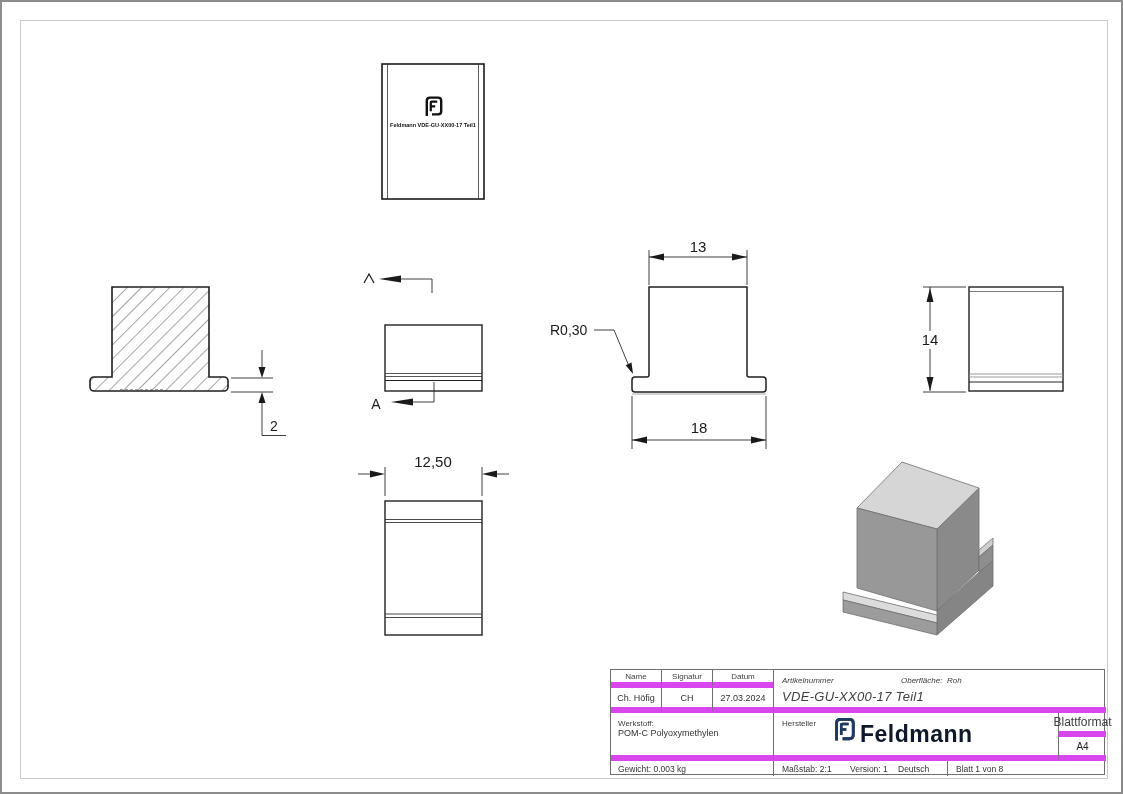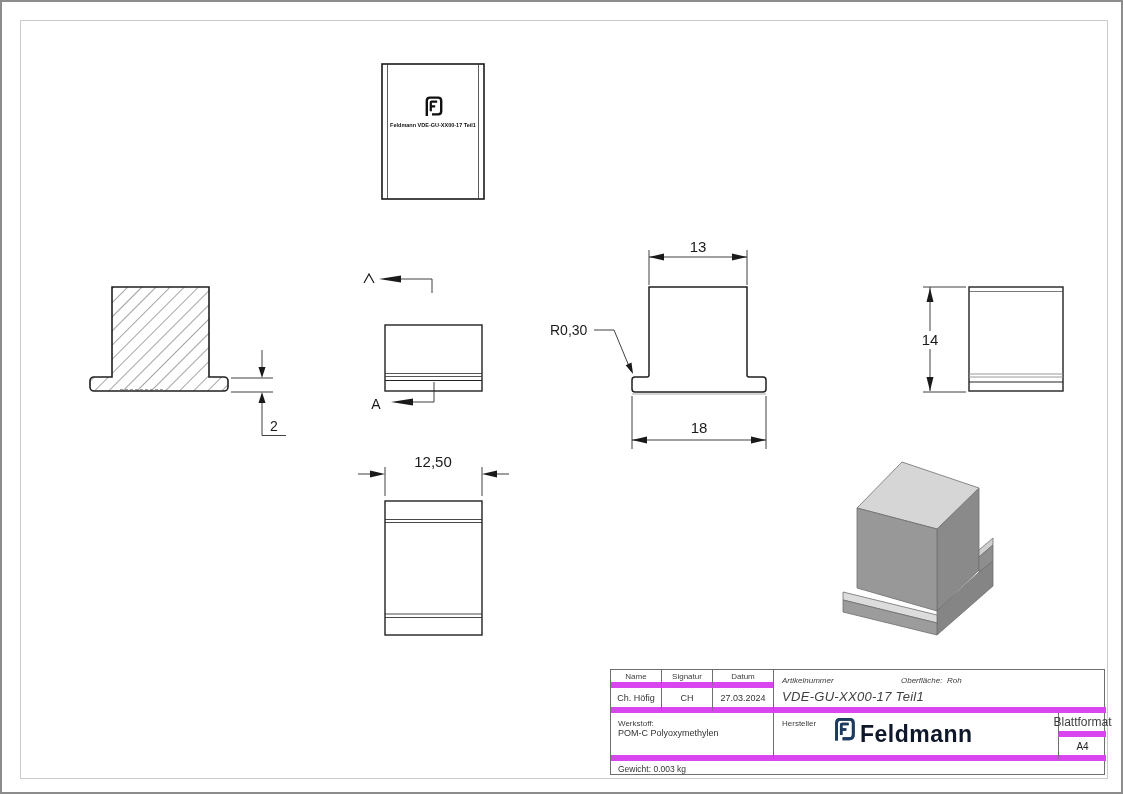--- a/index.html
+++ b/index.html
@@ -194,14 +194,22 @@
         <use href="#flogo" x="2" y="1" stroke="#1d3a5f"></use>
         <path d="M9,51 L9,13 Q9,5 17,5 L37,5 Q45,5 45,13 L45,39 Q45,47 37,47 L22,47" fill="none" stroke="#1d3a5f" stroke-width="6"></path>
         <path d="M19,39 L19,17 Q19,15 21,15 L35,15 M19,27 L30,27" fill="none" stroke="#1d3a5f" stroke-width="5.5"></path>
       </svg>
       <div class="abs" id="brandword" style="left:86px;top:8px;">Feldmann</div>
     </div>
 
     <div class="cell ctr bL bB" style="left:447px;top:43px;width:48px;height:24px;font-size:12px;color:#3c3c3c;">Blattformat</div>
     <div class="cell ctr bL bB" style="left:447px;top:67px;width:48px;height:24px;" id="a4">A4</div>
 
+    <div class="cell bL" style="left:162px;top:91px;width:333px;height:15px;font-size:8.5px;">
+      <div class="abs" style="left:8px;top:3px;">Maßstab: 2:1</div>
+      <div class="abs" style="left:76px;top:3px;">Version: 1</div>
+      <div class="abs" style="left:124px;top:3px;">Deutsch</div>
+      <div class="abs bL" style="left:173px;top:0;width:160px;height:15px;">
+        <div class="abs" style="left:8px;top:3px;">Blatt 1 von 8</div>
+      </div>
+    </div>
   </div>
 </div>
 
 </body></html>

